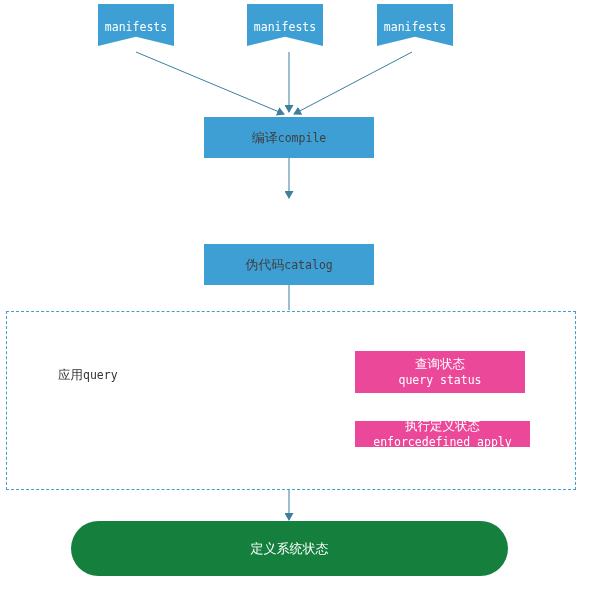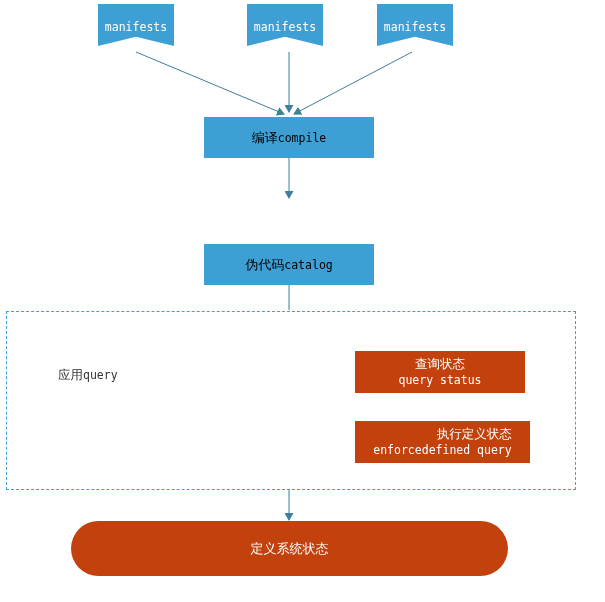--- a/index.html
+++ b/index.html
@@ -40,21 +40,21 @@
     clip-path: polygon(0 0, 100% 0, 100% 100%, 50% 78%, 0 100%);
   }
   .ribbon span {
     display: block;
     padding-top: 8px;
   }
   
   .rect {
     position: absolute;
     background: #3d9fd4;
-    color: #000000;
+    color: #404040;
     text-align: center;
     display: flex;
     align-items: center;
     justify-content: center;
     font-size: 13px;
   }
   .rect .inner {
     line-height: 15px;
   }
   .cjk {
@@ -73,35 +73,35 @@
     box-sizing: border-box;
   }
   .apply-label {
     position: absolute;
     color: #333333;
     font-size: 12.5px;
   }
   
   .teal {
     position: absolute;
-    background: #c2410c;
+    background: #ec4899;
     color: #ffffff;
     text-align: center;
     display: flex;
     align-items: center;
     justify-content: center;
     box-sizing: border-box;
   }
   .teal .inner {
     line-height: 16px;
   }
   
   .rounded {
     position: absolute;
-    background: #c2410c;
+    background: #15803d;
     color: #ffffff;
     border-radius: 28px;
     text-align: center;
     display: flex;
     align-items: center;
     justify-content: center;
   }
   .rounded .inner {
     line-height: 17px;
   }
@@ -159,24 +159,24 @@
     <span class="cjk">应用</span><span class="mono">query</span>
   </div>
 
   <div class="teal" style="left:355px; top:351px; width:170px; height:42px;">
     <div class="inner">
       <span class="l1 cjk" style="font-size:12.5px;">查询状态</span>
       <span class="l2 mono">query status</span>
     </div>
   </div>
 
-  <div class="teal" style="left:355px; top:421px; width:175px; height:42px;text-align:right;">
+  <div class="teal" style="left:355px; top:421px; width:175px; height:26px;">
     <div class="inner">
       <span class="l1 cjk" style="font-size:12.5px;">执行定义状态</span>
-      <span class="l2 mono">enforcedefined query</span>
+      <span class="l2 mono">enforcedefined apply</span>
     </div>
   </div>
 
   <div class="rounded" style="left:71px; top:521px; width:437px; height:55px;">
     <div class="inner">
       <span class="l1 cjk" style="font-size:13px;">定义系统状态</span>
     </div>
   </div>
 
 </div>

